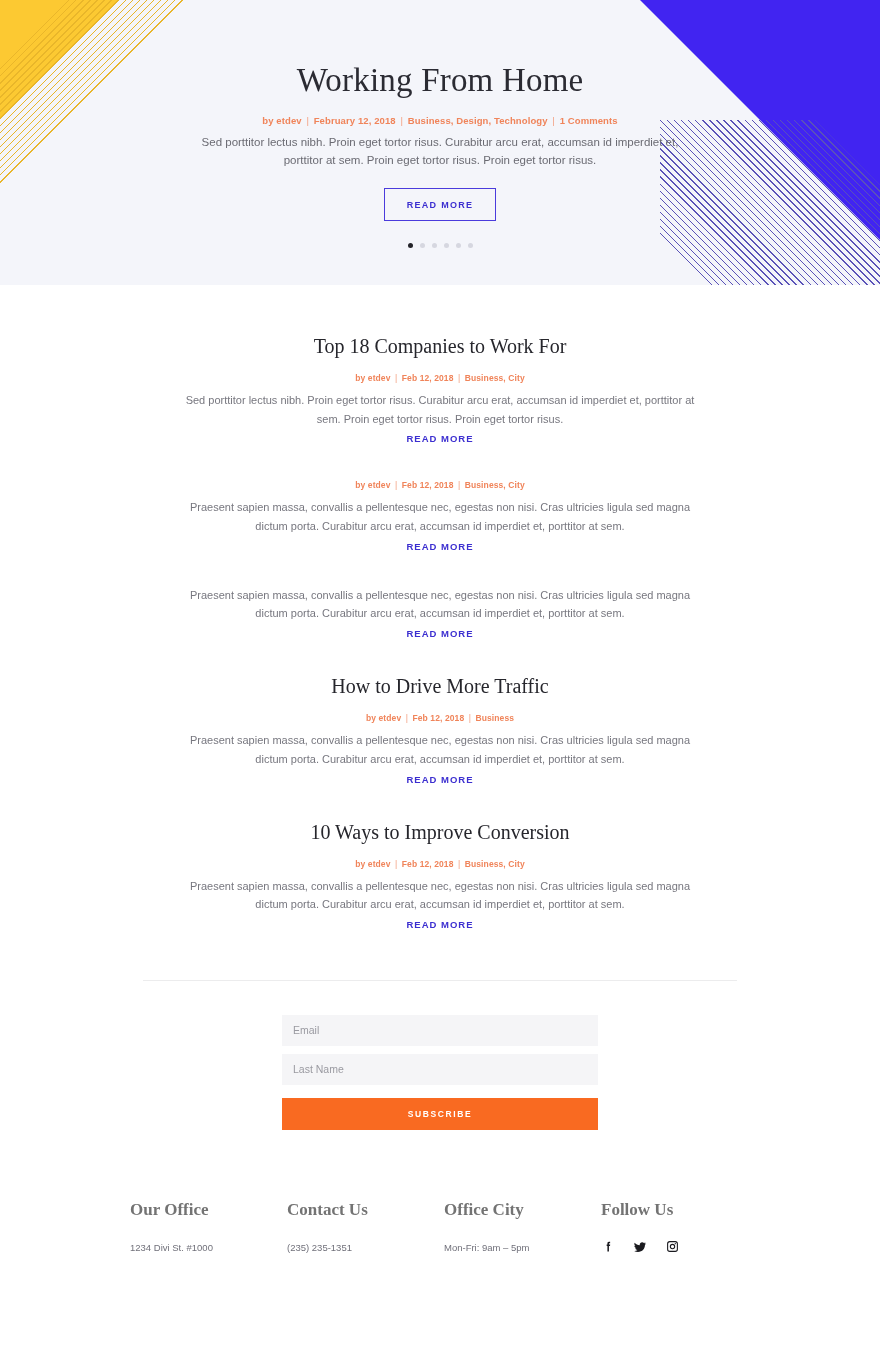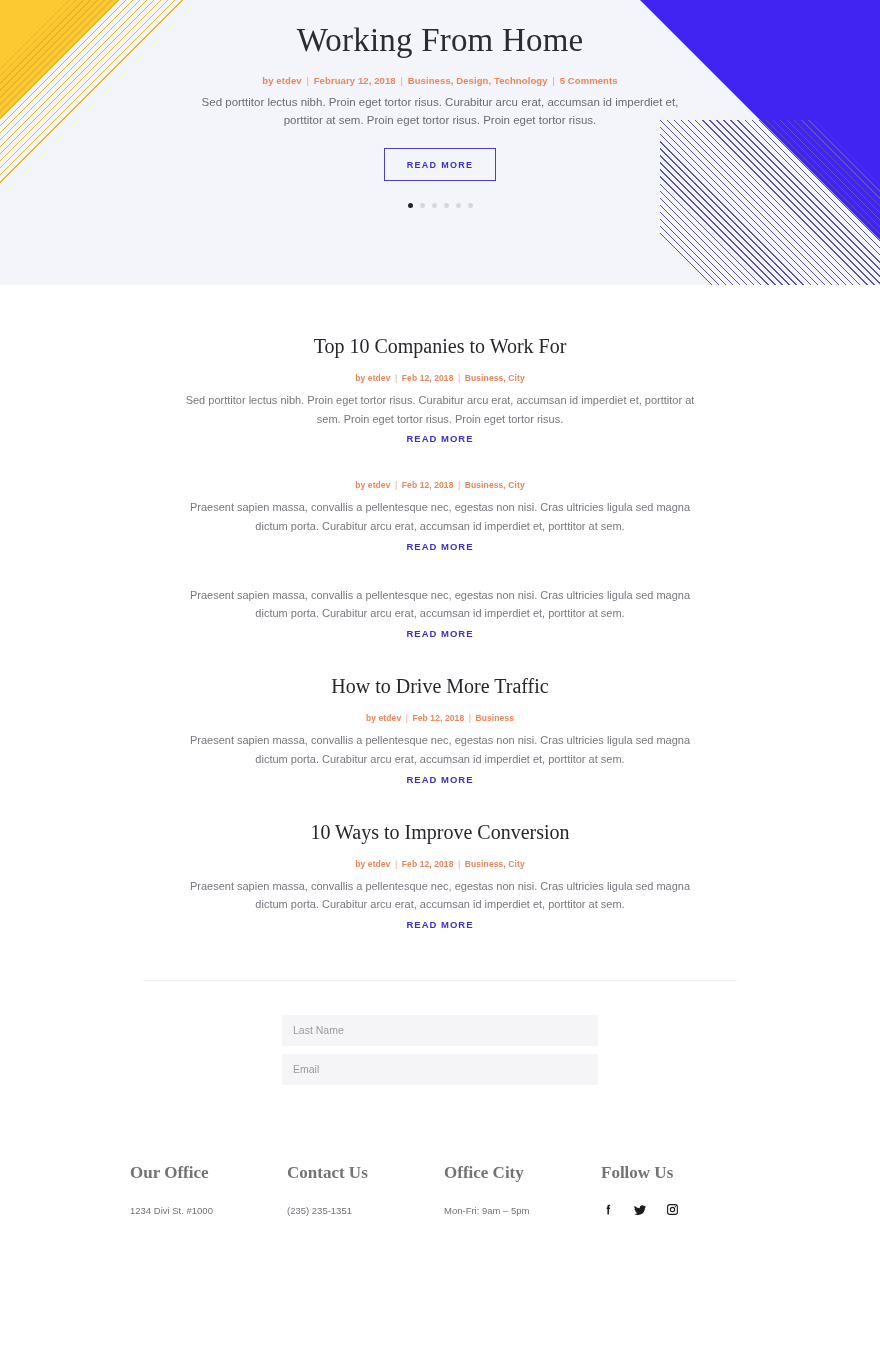--- a/index.html
+++ b/index.html
@@ -70,21 +70,21 @@
     );
     -webkit-mask-image: linear-gradient(45deg, transparent 0%, transparent 22%, #000 22.2%, #000 78%, transparent 78.2%);
     mask-image: linear-gradient(45deg, transparent 0%, transparent 22%, #000 22.2%, #000 78%, transparent 78.2%);
   }
 
   .hero-inner {
     position: relative;
     z-index: 5;
     width: 520px;
     margin: 0 auto;
-    padding-top: 20px;
+    padding-top: 60px;
     text-align: center;
   }
 
   .hero-title {
     font-family: "Liberation Serif", serif;
     font-size: 33px;
     font-weight: 400;
     color: #2b2b33;
     letter-spacing: 0.2px;
     line-height: 1.25;
@@ -273,42 +273,42 @@
   <section class="hero">
     <div class="tl-solid"></div>
     <div class="tl-stripes"></div>
     <div class="tr-solid"></div>
     <div class="tr-stripes"></div>
 
     <div class="hero-inner">
       <h1 class="hero-title">Working From Home</h1>
 
       <div class="post-meta">
-        <span>by etdev</span><span class="sep"> | </span><span>February 12, 2018</span><span class="sep"> | </span><span>Business, Design, Technology</span><span class="sep"> | </span><span>5 Comments</span>
+        <span>by etdev</span><span class="sep"> | </span><span>February 12, 2018</span><span class="sep"> | </span><span>Business, Design, Technology</span><span class="sep"> | </span><span>1 Comments</span>
       </div>
 
       <p class="hero-excerpt">Sed porttitor lectus nibh. Proin eget tortor risus. Curabitur arcu erat, accumsan id imperdiet et, porttitor at sem. Proin eget tortor risus. Proin eget tortor risus.</p>
 
       <button class="readmore-btn">READ MORE</button>
 
       <div class="dots">
         <span class="dot active"></span>
         <span class="dot"></span>
         <span class="dot"></span>
         <span class="dot"></span>
         <span class="dot"></span>
         <span class="dot"></span>
       </div>
     </div>
   </section>
 
   <section class="blog-list">
 
     <article class="post">
-      <h2 class="post-title">Top 10 Companies to Work For</h2>
+      <h2 class="post-title">Top 18 Companies to Work For</h2>
       <div class="post-meta">
         <span>by etdev</span><span class="sep"> | </span><span>Feb 12, 2018</span><span class="sep"> | </span><span>Business, City</span>
       </div>
       <p class="post-excerpt">Sed porttitor lectus nibh. Proin eget tortor risus. Curabitur arcu erat, accumsan id imperdiet et, porttitor at sem. Proin eget tortor risus. Proin eget tortor risus.</p>
       <a class="post-readmore">READ MORE</a>
     </article>
 
     <article class="post">
       <div class="post-meta">
         <span>by etdev</span><span class="sep"> | </span><span>Feb 12, 2018</span><span class="sep"> | </span><span>Business, City</span>
@@ -338,22 +338,23 @@
       </div>
       <p class="post-excerpt">Praesent sapien massa, convallis a pellentesque nec, egestas non nisi. Cras ultricies ligula sed magna dictum porta. Curabitur arcu erat, accumsan id imperdiet et, porttitor at sem.</p>
       <a class="post-readmore">READ MORE</a>
     </article>
 
   </section>
 
   <div class="divider"></div>
 
   <section class="subscribe">
+    <input class="field" type="email" placeholder="Email" style="">
     <input class="field" type="text" placeholder="Last Name" style="">
-    <input class="field" type="email" placeholder="Email" style="">
+    <button class="subscribe-btn">SUBSCRIBE</button>
   </section>
 
   <footer class="footer">
     <div class="footer-cols">
 
       <div class="fcol">
         <div class="fcol-title">Our Office</div>
         <div class="fcol-line">1234 Divi St. #1000</div>
 
       </div>

